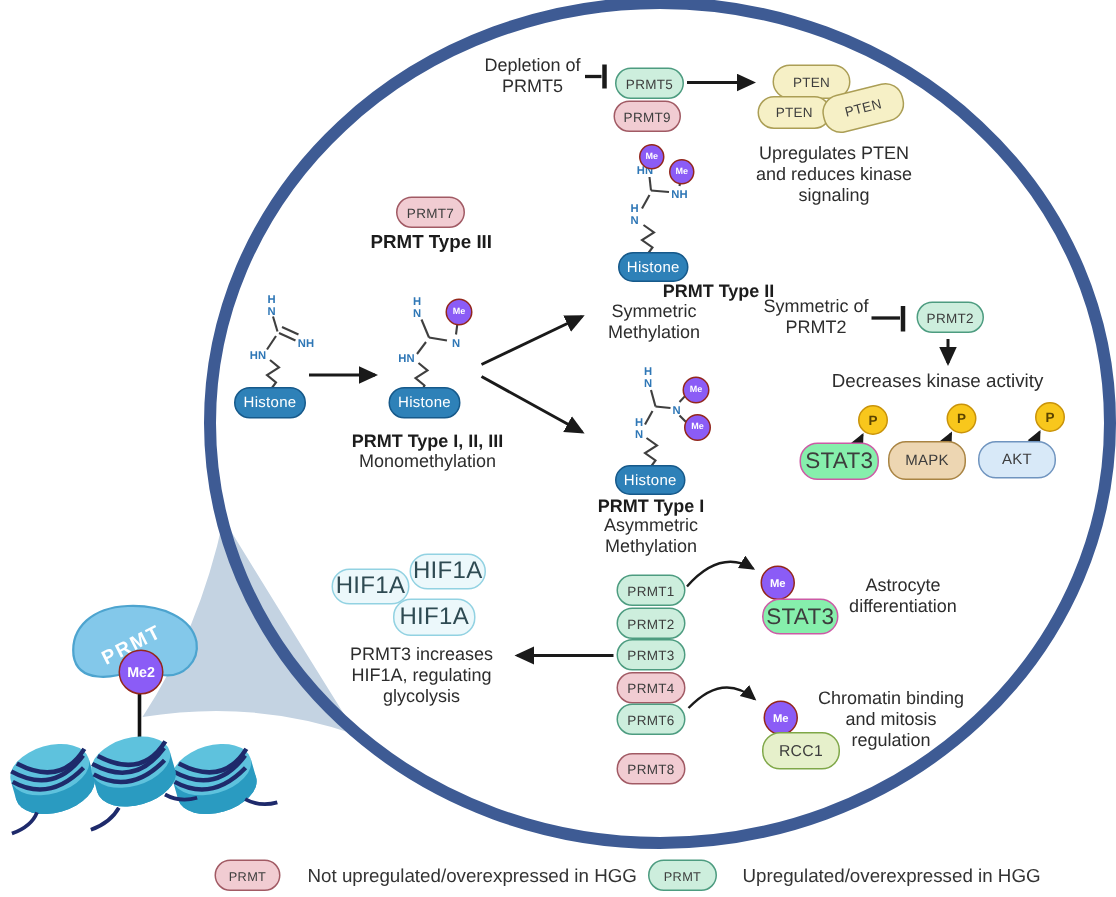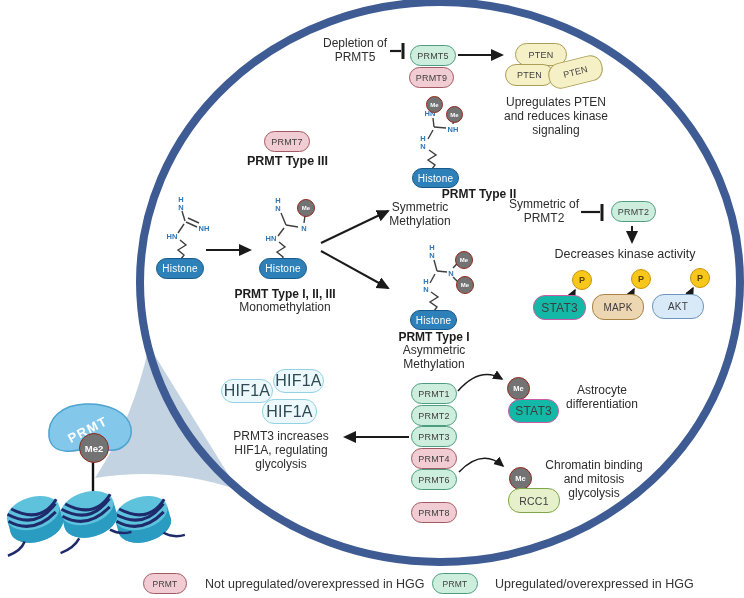--- a/index.html
+++ b/index.html
@@ -6,26 +6,26 @@
   .stage{position:relative;width:744px;height:598px;background:#ffffff;overflow:hidden;
          font-family:"Liberation Sans",sans-serif;}
   svg.art{position:absolute;left:0;top:0;z-index:1;}
   .layer{position:absolute;left:0;top:0;width:744px;height:598px;z-index:2;}
   .pill{position:absolute;box-sizing:border-box;display:flex;align-items:center;justify-content:center;
         border:1.6px solid;border-radius:12px;font-size:9px;color:#3d3d3d;letter-spacing:.2px;}
   .green{background:#cdeedd;border-color:#4d9c80;}
   .pink{background:#f1ccd2;border-color:#a15a64;}
   .yellow{background:#f6f0c6;border-color:#ab9e55;}
   .histone{background:#2e81b8;border-color:#16598a;color:#fff;font-size:10px;}
-  .magenta{background:#14b8a6;border-color:#cc5aa5;font-size:12px;}
+  .magenta{background:#86efac;border-color:#cc5aa5;font-size:15px;}
   .tan{background:#edd6b2;border-color:#a98443;font-size:10px;}
   .blue{background:#d8e9f8;border-color:#6f94bf;font-size:10px;}
   .rcc{background:#e6f0cb;border-color:#7fa748;font-size:10.5px;}
   .hif{background:#ecf8fb;border-color:#92d2e2;font-size:16px;color:#2e4a52;}
-  .me{position:absolute;border-radius:50%;background:#737373;border:1px solid #93271c;color:#fff;
+  .me{position:absolute;border-radius:50%;background:#8b5cf6;border:1px solid #93271c;color:#fff;
       display:flex;align-items:center;justify-content:center;font-size:6px;font-weight:bold;}
   .pcirc{position:absolute;width:18px;height:18px;border-radius:50%;background:#f8c71c;border:1.6px solid #c9930a;
       color:#5a4300;display:flex;align-items:center;justify-content:center;font-size:9px;font-weight:bold;}
   .txt{position:absolute;font-size:12px;color:#2d2d2d;text-align:center;line-height:1.16;white-space:pre-line;}
   .bold{font-weight:bold;color:#1c1c1c;}
   .chem-label{font-size:7.5px;font-weight:bold;fill:#2f77b6;}
   svg text{font-family:"Liberation Sans",sans-serif;}
 </style>
 </head>
 <body>
@@ -182,21 +182,21 @@
 
   <div class="pill histone" style="left:156px;top:258px;width:48px;height:21px;">Histone</div>
   <div class="pill histone" style="left:259px;top:258px;width:48px;height:21px;">Histone</div>
   <div class="pill histone" style="left:412px;top:168px;width:47px;height:20px;">Histone</div>
   <div class="pill histone" style="left:410px;top:310px;width:47px;height:20px;">Histone</div>
 
   <div class="txt bold" style="left:233px;top:288px;width:104px;">PRMT Type I, II, III</div>
   <div class="txt" style="left:233px;top:301px;width:104px;">Monomethylation</div>
 
   <div class="txt bold" style="left:392px;top:188px;width:88px;margin-left:43px;">PRMT Type II</div>
-  <div class="txt" style="left:376px;top:201px;width:88px;">Symmetric
+  <div class="txt" style="left:392px;top:201px;width:88px;">Symmetric
 Methylation</div>
 
   <div class="txt bold" style="left:392px;top:331px;width:84px;">PRMT Type I</div>
   <div class="txt" style="left:392px;top:344px;width:84px;">Asymmetric
 Methylation</div>
 
   <div class="me" style="left:297px;top:199px;width:16px;height:16px;">Me</div>
   <div class="me" style="left:426px;top:96px;width:15px;height:15px;">Me</div>
   <div class="me" style="left:446px;top:106px;width:15px;height:15px;">Me</div>
   <div class="me" style="left:455px;top:251px;width:16px;height:16px;">Me</div>
@@ -229,21 +229,21 @@
 
   <div class="me" style="left:507px;top:377px;width:21px;height:21px;font-size:7.5px;">Me</div>
   <div class="pill magenta" style="left:508px;top:399px;width:51px;height:24px;">STAT3</div>
   <div class="txt" style="left:556px;top:384px;width:92px;">Astrocyte
 differentiation</div>
 
   <div class="me" style="left:509px;top:467px;width:21px;height:21px;font-size:7.5px;">Me</div>
   <div class="pill rcc" style="left:508px;top:488px;width:52px;height:25px;">RCC1</div>
   <div class="txt" style="left:538px;top:459px;width:112px;">Chromatin binding
 and mitosis
-glycolysis</div>
+regulation</div>
 
   <div class="me" style="left:79px;top:433px;width:28px;height:28px;font-size:9.5px;">Me2</div>
 
   <div class="pill pink" style="left:143px;top:573px;width:44px;height:21px;font-size:8.5px;">PRMT</div>
   <div class="txt" style="left:205px;top:577px;text-align:left;font-size:12.5px;color:#333;">Not upregulated/overexpressed in HGG</div>
   <div class="pill green" style="left:432px;top:573px;width:46px;height:21px;font-size:8.5px;">PRMT</div>
   <div class="txt" style="left:495px;top:577px;text-align:left;font-size:12.5px;color:#333;">Upregulated/overexpressed in HGG</div>
 </div>
 
 </div>

